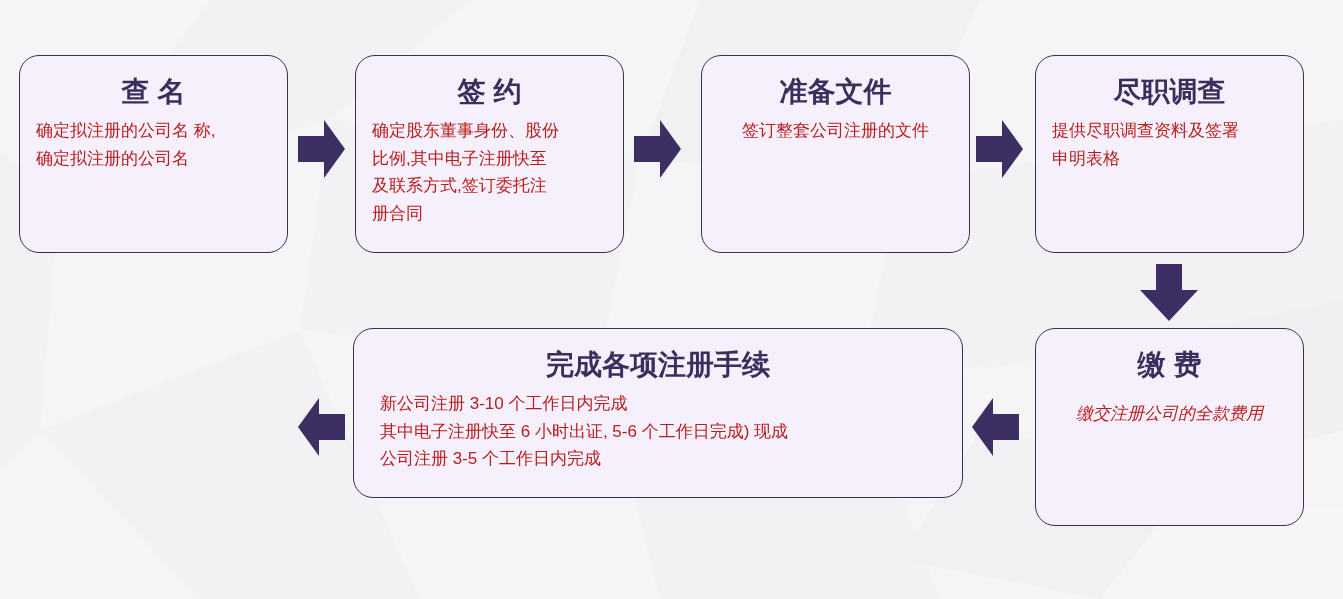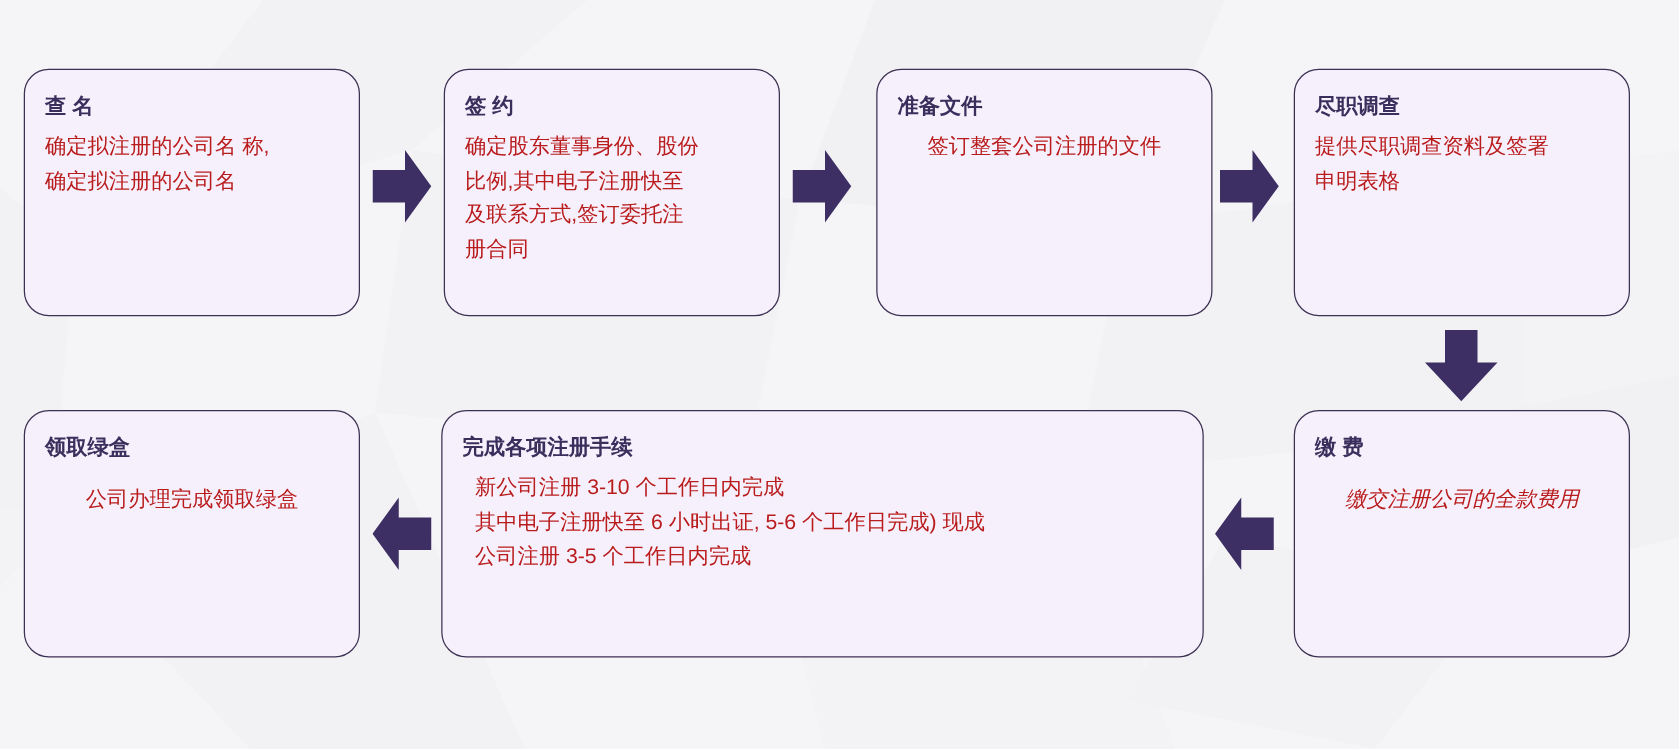--- a/index.html
+++ b/index.html
@@ -35,23 +35,23 @@
   
   .node {
     position: absolute;
     box-sizing: border-box;
     background: #f6f0fc;
     border: 1.6px solid #3d3153;
     border-radius: 20px;
     padding: 14px 16px 10px 16px;
   }
   .node-title {
-    text-align: left;
+    text-align: center;
     font-weight: bold;
-    font-size: 17px;
+    font-size: 28px;
     color: #3a2e5c;
     line-height: 1.25;
     margin: 4px 0 8px 0;
     white-space: pre;
   }
   .node-body {
     font-size: 17px;
     color: #b91c1c;
     line-height: 1.62;
   }
@@ -143,34 +143,28 @@
       <div>申明表格</div>
     </div>
   </div>
 
   <div class="arrow" style="left:1138px; top:264px; width:62px; height:58px;">
     <svg width="62" height="58" viewBox="0 0 62 58" xmlns="http://www.w3.org/2000/svg">
       <polygon points="18,0 44,0 44,26 60,26 31,57 2,26 18,26" fill="#3d2f63"></polygon>
     </svg>
   </div>
 
-  <div class="node" style="left:19px; top:328px; width:269px; height:198px;">
-    <div class="node-title">领取绿盒</div>
-    <div class="node-body body-center" style="margin-top:18px;">
-      <div>公司办理完成领取绿盒</div>
-    </div>
-  </div>
 
   <div class="arrow" style="left:298px; top:396px; width:48px; height:62px;">
     <svg width="48" height="62" viewBox="0 0 48 62" xmlns="http://www.w3.org/2000/svg">
       <polygon points="47,18 21,18 21,2 0,31 21,60 21,44 47,44" fill="#3d2f63"></polygon>
     </svg>
   </div>
 
-  <div class="node" style="left:353px; top:328px; width:610px; height:198px;">
+  <div class="node" style="left:353px; top:328px; width:610px; height:170px;">
     <div class="node-title">完成各项注册手续</div>
     <div class="node-body body-left" style="padding-left:10px;">
       <div>新公司注册 3-10 个工作日内完成</div>
       <div>其中电子注册快至 6 小时出证, 5-6 个工作日完成)  现成</div>
       <div>公司注册 3-5 个工作日内完成</div>
     </div>
   </div>
 
   <div class="arrow" style="left:972px; top:396px; width:48px; height:62px;">
     <svg width="48" height="62" viewBox="0 0 48 62" xmlns="http://www.w3.org/2000/svg">

